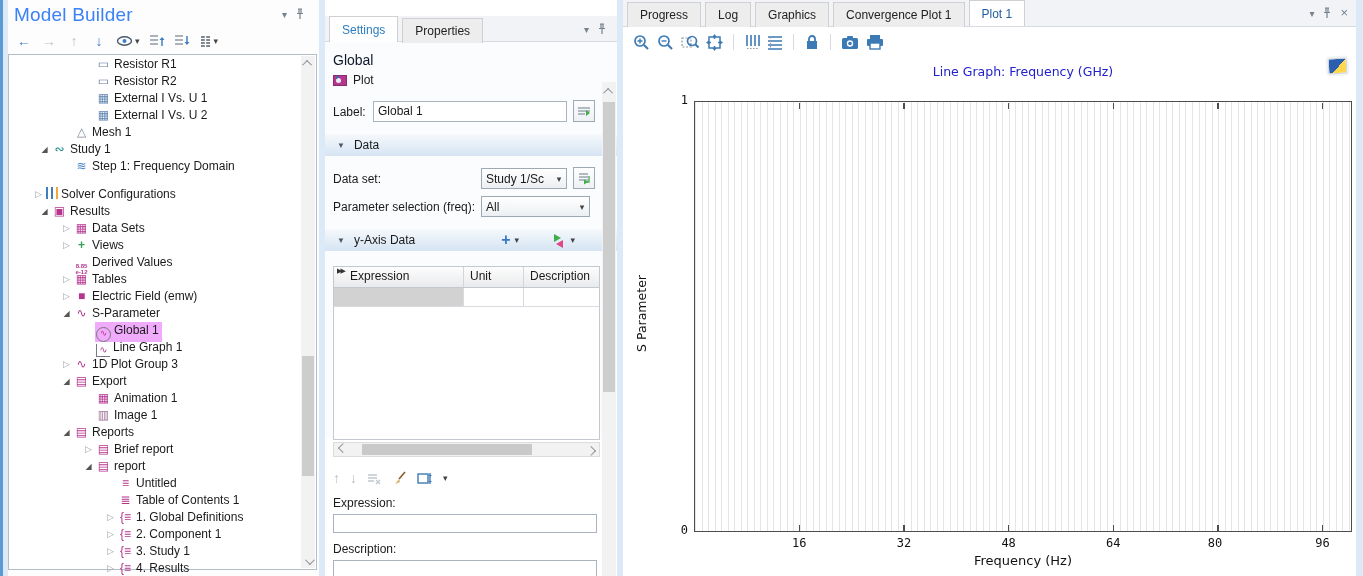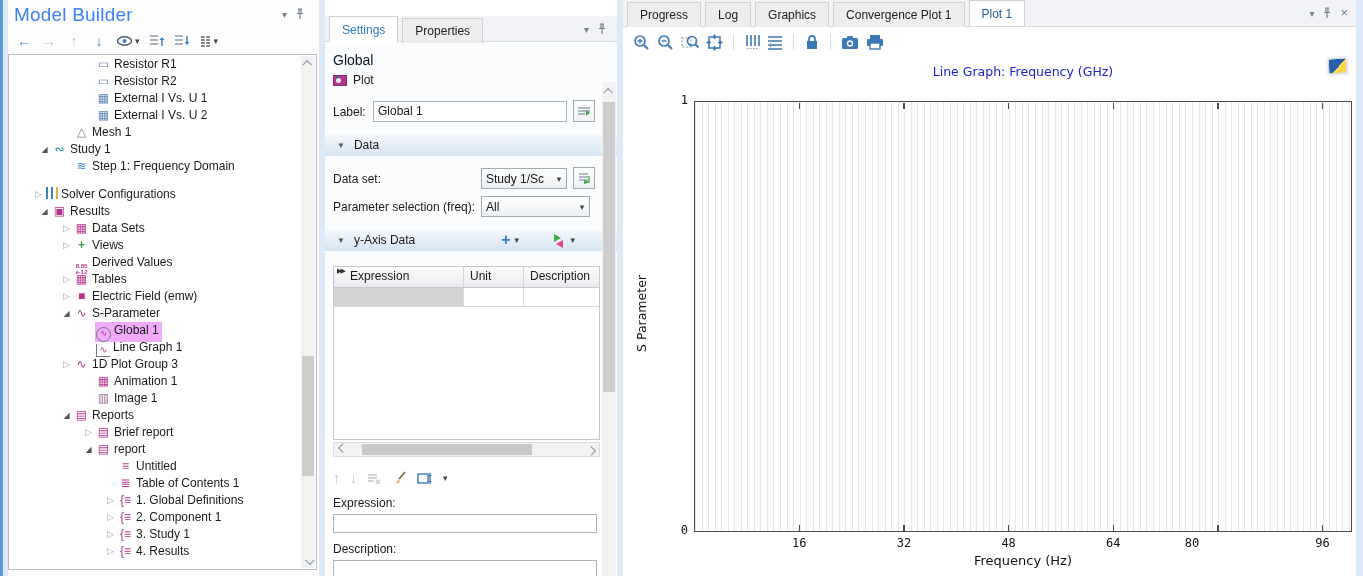--- a/index.html
+++ b/index.html
@@ -187,20 +187,21 @@
           <div class="trow" style="padding-left: 51px;"><span class="arrow"></span><span class="ti"><span class="icn tiny2" style="color: rgb(181, 54, 143);">
                 <span>8.85</span>
                 <span>e-12</span>
               </span><span class="tl">Derived Values</span></span></div>
           <div class="trow" style="padding-left: 51px;"><span class="arrow col">▷</span><span class="ti"><span class="icn" style="color: rgb(181, 54, 143);">▦</span><span class="tl">Tables</span></span></div>
           <div class="trow" style="padding-left: 51px;"><span class="arrow col">▷</span><span class="ti"><span class="icn" style="color: rgb(181, 54, 143);">■</span><span class="tl">Electric Field (emw)</span></span></div>
           <div class="trow" style="padding-left: 51px;"><span class="arrow exp">◢</span><span class="ti"><span class="icn" style="color: rgb(181, 54, 143);">∿</span><span class="tl">S-Parameter</span></span></div>
           <div class="trow" style="padding-left: 73px;"><span class="arrow"></span><span class="ti sel"><span class="icn circle" style="color: rgb(181, 54, 143);">∿</span><span class="tl">Global 1</span></span></div>
           <div class="trow" style="padding-left: 73px;"><span class="arrow"></span><span class="ti"><span class="icn axis" style="color: rgb(181, 54, 143);">∿</span><span class="tl">Line Graph 1</span></span></div>
           <div class="trow" style="padding-left: 51px;"><span class="arrow col">▷</span><span class="ti"><span class="icn" style="color: rgb(181, 54, 143);">∿</span><span class="tl">1D Plot Group 3</span></span></div>
+          <div class="trow" style="padding-left: 51px;"><span class="arrow exp">◢</span><span class="ti"><span class="icn" style="color: rgb(181, 54, 143);">▤</span><span class="tl">Export</span></span></div>
           <div class="trow" style="padding-left: 73px;"><span class="arrow"></span><span class="ti"><span class="icn" style="color: rgb(181, 54, 143);">▦</span><span class="tl">Animation 1</span></span></div>
           <div class="trow" style="padding-left: 73px;"><span class="arrow"></span><span class="ti"><span class="icn" style="color: rgb(155, 111, 146);">▥</span><span class="tl">Image 1</span></span></div>
           <div class="trow" style="padding-left: 51px;"><span class="arrow exp">◢</span><span class="ti"><span class="icn" style="color: rgb(181, 54, 143);">▤</span><span class="tl">Reports</span></span></div>
           <div class="trow" style="padding-left: 73px;"><span class="arrow col">▷</span><span class="ti"><span class="icn" style="color: rgb(181, 54, 143);">▤</span><span class="tl">Brief report</span></span></div>
           <div class="trow" style="padding-left: 73px;"><span class="arrow exp">◢</span><span class="ti"><span class="icn" style="color: rgb(181, 54, 143);">▤</span><span class="tl">report</span></span></div>
           <div class="trow" style="padding-left: 95px;"><span class="arrow"></span><span class="ti"><span class="icn" style="color: rgb(181, 54, 143);">≡</span><span class="tl">Untitled</span></span></div>
           <div class="trow" style="padding-left: 95px;"><span class="arrow"></span><span class="ti"><span class="icn" style="color: rgb(181, 54, 143);">≣</span><span class="tl">Table of Contents 1</span></span></div>
           <div class="trow" style="padding-left: 95px;"><span class="arrow col">▷</span><span class="ti"><span class="icn" style="color: rgb(181, 54, 143);">{≡</span><span class="tl">1. Global Definitions</span></span></div>
           <div class="trow" style="padding-left: 95px;"><span class="arrow col">▷</span><span class="ti"><span class="icn" style="color: rgb(181, 54, 143);">{≡</span><span class="tl">2. Component 1</span></span></div>
           <div class="trow" style="padding-left: 95px;"><span class="arrow col">▷</span><span class="ti"><span class="icn" style="color: rgb(181, 54, 143);">{≡</span><span class="tl">3. Study 1</span></span></div>
@@ -438,20 +439,20 @@
       <div class="tickmark" style="left: 280.258px; top: 524.5px;"></div>
       <div class="xt-label" style="left: 260.958px;">32</div>
       <div class="tickmark" style="left: 384.91px; top: 102.5px;"></div>
       <div class="tickmark" style="left: 384.91px; top: 524.5px;"></div>
       <div class="xt-label" style="left: 365.61px;">48</div>
       <div class="tickmark" style="left: 489.562px; top: 102.5px;"></div>
       <div class="tickmark" style="left: 489.562px; top: 524.5px;"></div>
       <div class="xt-label" style="left: 470.262px;">64</div>
       <div class="tickmark" style="left: 594.215px; top: 102.5px;"></div>
       <div class="tickmark" style="left: 594.215px; top: 524.5px;"></div>
-      <div class="xt-label" style="left: 549px;">80</div>
+      <div class="xt-label" style="left: 572px;">80</div>
       <div class="tickmark" style="left: 698.867px; top: 102.5px;"></div>
       <div class="tickmark" style="left: 698.867px; top: 524.5px;"></div>
       <div class="xt-label" style="left: 679.567px;">96</div>
       <div class="yt-label" style="left: 45px; top: 93px;">1</div>
       <div class="yt-label" style="left: 45px; top: 523px;">0</div>
     </section>
 </div>
 
 </body></html>

